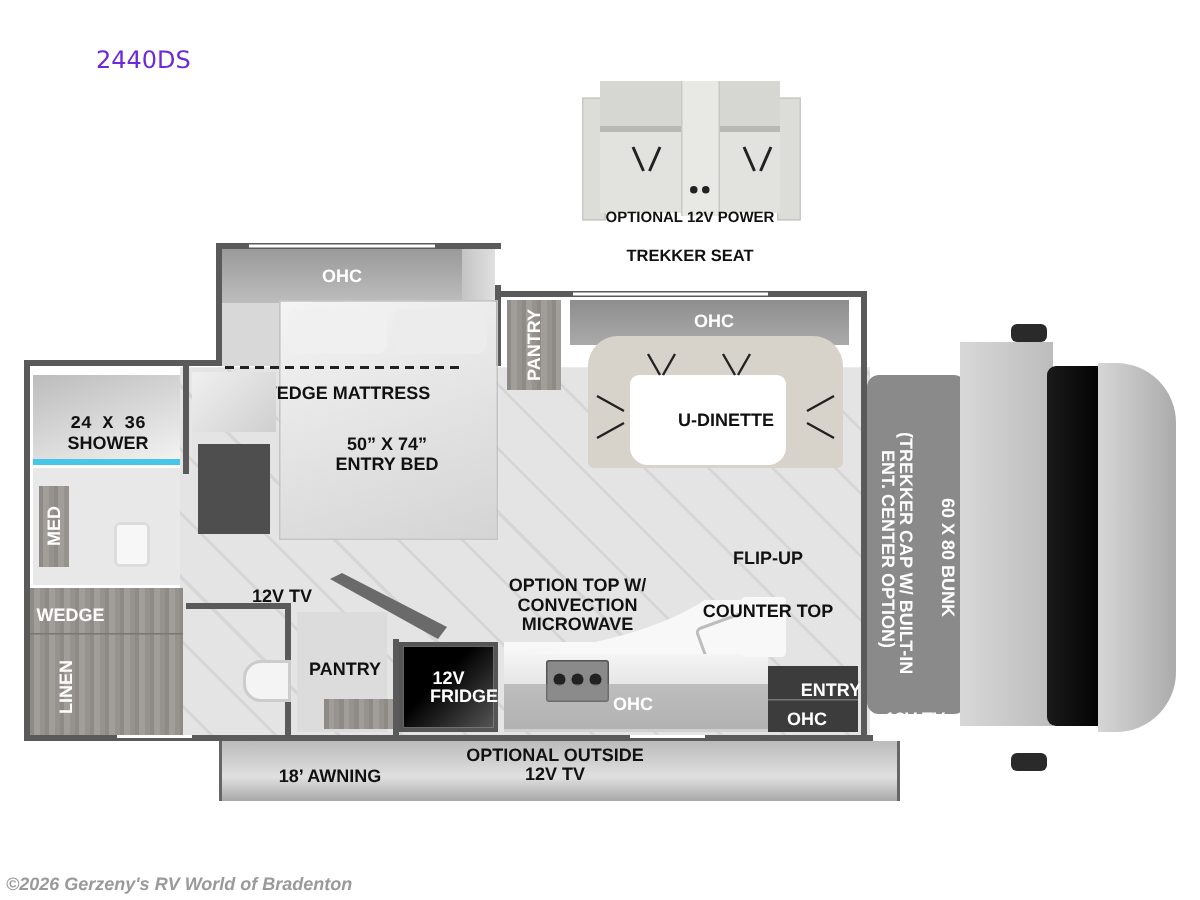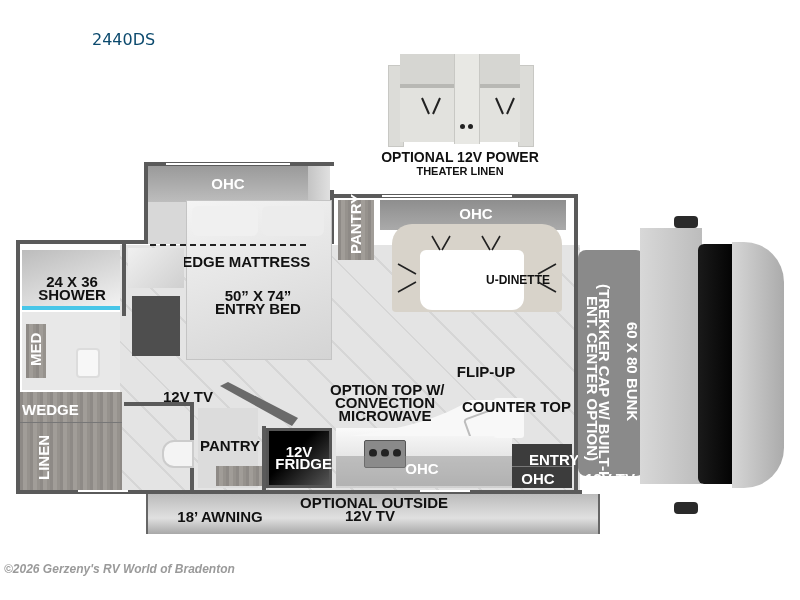--- a/index.html
+++ b/index.html
@@ -1,48 +1,48 @@
 <!DOCTYPE html>
 <html><head>
 <meta charset="utf-8">
 <style>
   html,body{margin:0;padding:0;background:#fff;}
   body{width:800px;height:600px;position:relative;overflow:hidden;font-family:"Liberation Sans",sans-serif;}
   .abs{position:absolute;}
-  .lbl{position:absolute;font-family:"Liberation Sans",sans-serif;font-weight:bold;font-size:15px;color:#111;text-align:center;line-height:12px;white-space:nowrap;}
+  .lbl{position:absolute;font-family:"Liberation Sans",sans-serif;font-weight:bold;font-size:12px;color:#111;text-align:center;line-height:12px;white-space:nowrap;}
   .lbl.w{color:#fff;}
-  .title{position:absolute;left:64px;top:30px;font-family:"DejaVu Sans",sans-serif;font-size:16px;color:#0c4a6e;margin-left:28px;}
+  .title{position:absolute;left:64px;top:30px;font-family:"DejaVu Sans",sans-serif;font-size:16px;color:#6d28d9;}
   .wall{position:absolute;background:#5a5a5a;}
   .floor{position:absolute;background:
     repeating-linear-gradient(45deg,#e4e4e4 0 14px,#d6d6d6 14px 16px,#e4e4e4 16px 30px),
     #e6e6e6;}
   .wood{background:repeating-linear-gradient(90deg,#8e8a86 0 3px,#a19d98 3px 7px,#96928d 7px 10px);}
-  .copy{position:absolute;left:4px;top:562px;font-family:"Liberation Sans",sans-serif;font-weight:bold;font-style:italic;font-size:12px;color:#9a9a9a;}
+  .copy{position:absolute;left:4px;top:582px;font-family:"Liberation Sans",sans-serif;font-weight:bold;font-style:italic;font-size:12px;color:#9a9a9a;}
   .vert{writing-mode:vertical-rl;transform:rotate(180deg);}
   .vert90{writing-mode:vertical-rl;}
 </style>
 </head>
 <body>
 
 <div class="title">2440DS</div>
 
 <div class="abs" style="left:388px;top:52px;width:144px;height:95px;">
   <div class="abs" style="left:0;top:13px;width:14px;height:80px;background:#dcdcd8;border:1px solid #c8c8c4;"></div>
   <div class="abs" style="left:130px;top:13px;width:14px;height:80px;background:#dcdcd8;border:1px solid #c8c8c4;"></div>
   <div class="abs" style="left:12px;top:2px;width:120px;height:30px;background:#d6d6d2;border-bottom:4px solid #b8b8b4;"></div>
   <div class="abs" style="left:12px;top:36px;width:120px;height:54px;background:#e2e2de;"></div>
   <div class="abs" style="left:66px;top:2px;width:24px;height:90px;background:#e8e8e4;border-left:1px solid #c8c8c4;border-right:1px solid #c8c8c4;"></div>
   <div class="abs" style="left:72px;top:72px;width:5px;height:5px;border-radius:50%;background:#222;"></div>
   <div class="abs" style="left:80px;top:72px;width:5px;height:5px;border-radius:50%;background:#222;"></div>
   <svg class="abs" style="left:0;top:0" width="144" height="95">
     <path d="M34 46 L41 62 M52 46 L45 62 M108 46 L115 62 M126 46 L119 62" stroke="#222" stroke-width="2"></path>
   </svg>
 </div>
-<div class="lbl" style="left:380px;top:151px;width:160px;font-size:14px;">OPTIONAL 12V POWER</div>
-<div class="lbl" style="left:380px;top:165px;width:160px;font-size:11px;">THEATER LINEN</div>
+<div class="lbl" style="left:380px;top:140px;width:160px;font-size:10px;">OPTIONAL 12V POWER</div>
+<div class="lbl" style="left:380px;top:165px;width:160px;font-size:11px;">TREKKER SEAT</div>
 
 <div class="abs" style="left:0;top:0;width:800px;height:580px;">
 
   <div class="floor" style="left:120px;top:245px;width:460px;height:245px;"></div>
 
   <div class="wall" style="left:144px;top:162px;width:190px;height:4px;"></div>
   <div class="wall" style="left:144px;top:162px;width:4px;height:82px;"></div>
   <div class="wall" style="left:330px;top:190px;width:4px;height:54px;"></div>
   <div class="abs" style="left:148px;top:166px;width:160px;height:36px;background:linear-gradient(#9a9a9a,#bdbdbd);"></div>
   <div class="abs" style="left:166px;top:163px;width:124px;height:2px;background:#fff;"></div>
@@ -67,21 +67,21 @@
   <div class="lbl" style="left:208px;top:290px;width:100px;">50” X 74”</div>
   <div class="lbl" style="left:208px;top:303px;width:100px;">ENTRY BED</div>
 
   <div class="abs" style="left:128px;top:248px;width:56px;height:40px;background:linear-gradient(135deg,#f0f0f0,#cfcfcf);"></div>
   <div class="abs" style="left:132px;top:296px;width:48px;height:60px;background:#4e4e4e;"></div>
   <div class="abs" style="left:122px;top:286px;width:4px;height:30px;background:#5a5a5a;"></div>
 
   <div class="wall" style="left:122px;top:244px;width:4px;height:64px;"></div>
   <div class="abs" style="left:22px;top:250px;width:98px;height:56px;background:linear-gradient(160deg,#bcbcbc,#f2f2f2);"></div>
   <div class="abs" style="left:22px;top:306px;width:98px;height:4px;background:#48c6e8;"></div>
-  <div class="lbl" style="left:30px;top:276px;width:84px;">24 X 36</div>
+  <div class="lbl" style="left:30px;top:276px;width:84px;font-family:Liberation Mono, monospace;">24 X 36</div>
   <div class="lbl" style="left:30px;top:289px;width:84px;">SHOWER</div>
   <div class="abs" style="left:22px;top:312px;width:98px;height:78px;background:#e8e8e8;"></div>
   <div class="abs wood" style="left:26px;top:324px;width:20px;height:54px;"></div>
   <div class="lbl w vert" style="left:30px;top:336px;width:12px;height:30px;">MED</div>
   <div class="abs" style="left:76px;top:348px;width:20px;height:26px;background:#f7f7f7;border:2px solid #dcdcdc;border-radius:4px;"></div>
   <div class="abs wood" style="left:20px;top:392px;width:102px;height:98px;"></div>
   <div class="abs" style="left:20px;top:422px;width:102px;height:1px;background:#777;"></div>
   <div class="lbl w" style="left:22px;top:404px;width:50px;">WEDGE</div>
   <div class="lbl w vert" style="left:38px;top:436px;width:12px;height:44px;">LINEN</div>
 
@@ -111,35 +111,35 @@
   <div class="abs" style="left:364px;top:440px;width:40px;height:26px;background:#8a8a8a;border:1px solid #555;border-radius:2px;">
     <div class="abs" style="left:4px;top:8px;width:8px;height:8px;border-radius:50%;background:#222;"></div>
     <div class="abs" style="left:16px;top:8px;width:8px;height:8px;border-radius:50%;background:#222;"></div>
     <div class="abs" style="left:28px;top:8px;width:8px;height:8px;border-radius:50%;background:#222;"></div>
   </div>
   <div class="abs" style="left:336px;top:456px;width:176px;height:30px;background:rgba(140,140,140,0.45);"></div>
   <div class="lbl w" style="left:402px;top:463px;width:40px;">OHC</div>
   <div class="lbl" style="left:330px;top:384px;width:110px;">OPTION TOP W/</div>
   <div class="lbl" style="left:330px;top:397px;width:110px;">CONVECTION</div>
   <div class="lbl" style="left:330px;top:410px;width:110px;">MICROWAVE</div>
-  <div class="lbl" style="left:436px;top:366px;width:100px;">FLIP-UP</div>
+  <div class="lbl" style="left:462px;top:366px;width:100px;">FLIP-UP</div>
   <div class="lbl" style="left:462px;top:401px;width:100px;">COUNTER TOP</div>
 
   <div class="abs" style="left:512px;top:444px;width:60px;height:44px;background:#3c3c3c;"></div>
   <div class="abs" style="left:512px;top:466px;width:60px;height:1px;background:#777;"></div>
   <div class="lbl w" style="left:529px;top:454px;width:50px;">ENTRY</div>
   <div class="lbl w" style="left:516px;top:473px;width:44px;">OHC</div>
 
   <div class="abs wood" style="left:338px;top:200px;width:36px;height:60px;"></div>
   <div class="lbl w vert" style="left:350px;top:206px;width:12px;height:48px;">PANTRY</div>
   <div class="abs" style="left:380px;top:200px;width:186px;height:30px;background:linear-gradient(#8e8e8e,#aaa);"></div>
   <div class="lbl w" style="left:456px;top:208px;width:40px;">OHC</div>
   <div class="abs" style="left:392px;top:224px;width:170px;height:88px;background:#d8d3ca;border-radius:20px 20px 4px 4px;"></div>
   <div class="abs" style="left:420px;top:250px;width:104px;height:60px;background:#fff;border-radius:6px 6px 12px 12px;"></div>
-  <div class="lbl" style="left:420px;top:274px;width:128px;font-size:12px;padding-left:34px;">U-DINETTE</div>
+  <div class="lbl" style="left:420px;top:274px;width:128px;font-size:12px;">U-DINETTE</div>
   <svg class="abs" style="left:392px;top:224px" width="170" height="88">
     <path d="M40 12 L48 26 M58 12 L50 26 M90 12 L98 26 M108 12 L100 26 M6 40 L24 50 M6 68 L24 58 M164 40 L146 50 M164 68 L146 58" stroke="#222" stroke-width="1.6"></path>
   </svg>
 
   <div class="abs" style="left:578px;top:250px;width:66px;height:226px;background:#8a8a8a;border-radius:8px;"></div>
   <div class="lbl w vert90" style="left:626px;top:322px;width:12px;height:100px;">60 X 80 BUNK</div>
   <div class="lbl w vert90" style="left:598px;top:284px;width:12px;height:170px;">(TREKKER CAP W/ BUILT-IN</div>
   <div class="lbl w vert90" style="left:586px;top:296px;width:12px;height:140px;">ENT. CENTER OPTION)</div>
   <div class="lbl w" style="left:582px;top:473px;width:56px;">12V TV</div>
   <div class="abs" style="left:640px;top:228px;width:62px;height:256px;background:linear-gradient(90deg,#d8d8d8,#bcbcbc);"></div>

